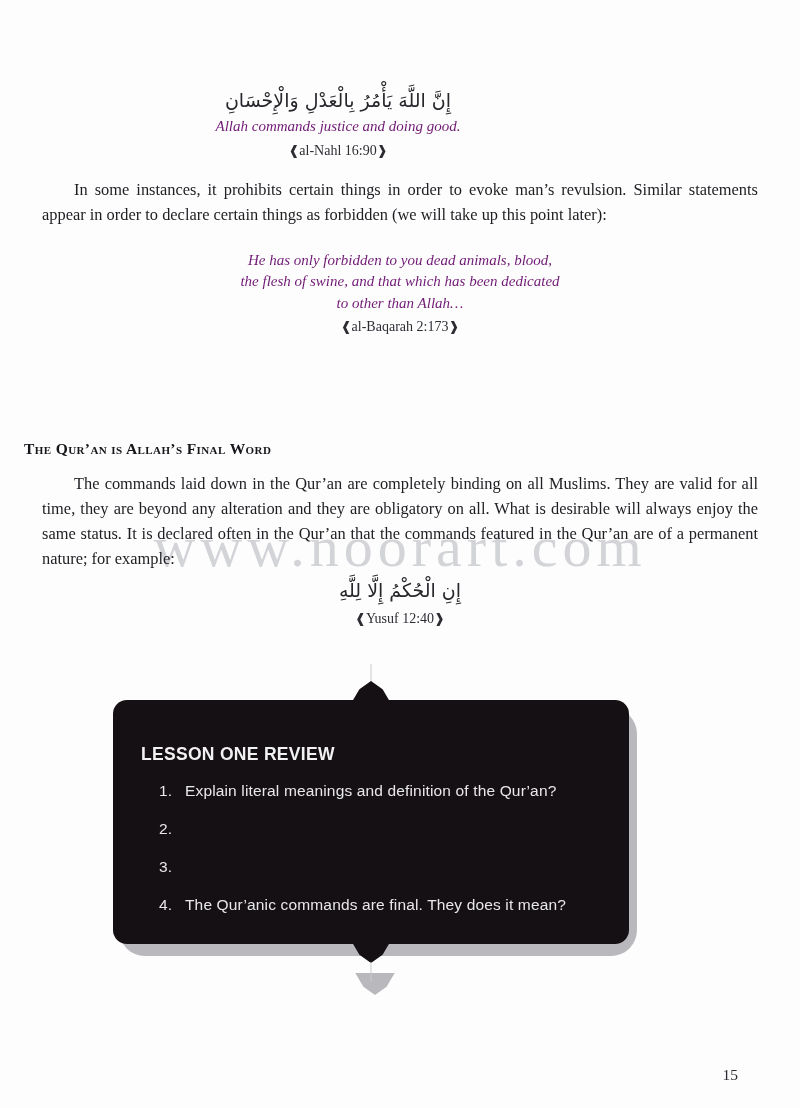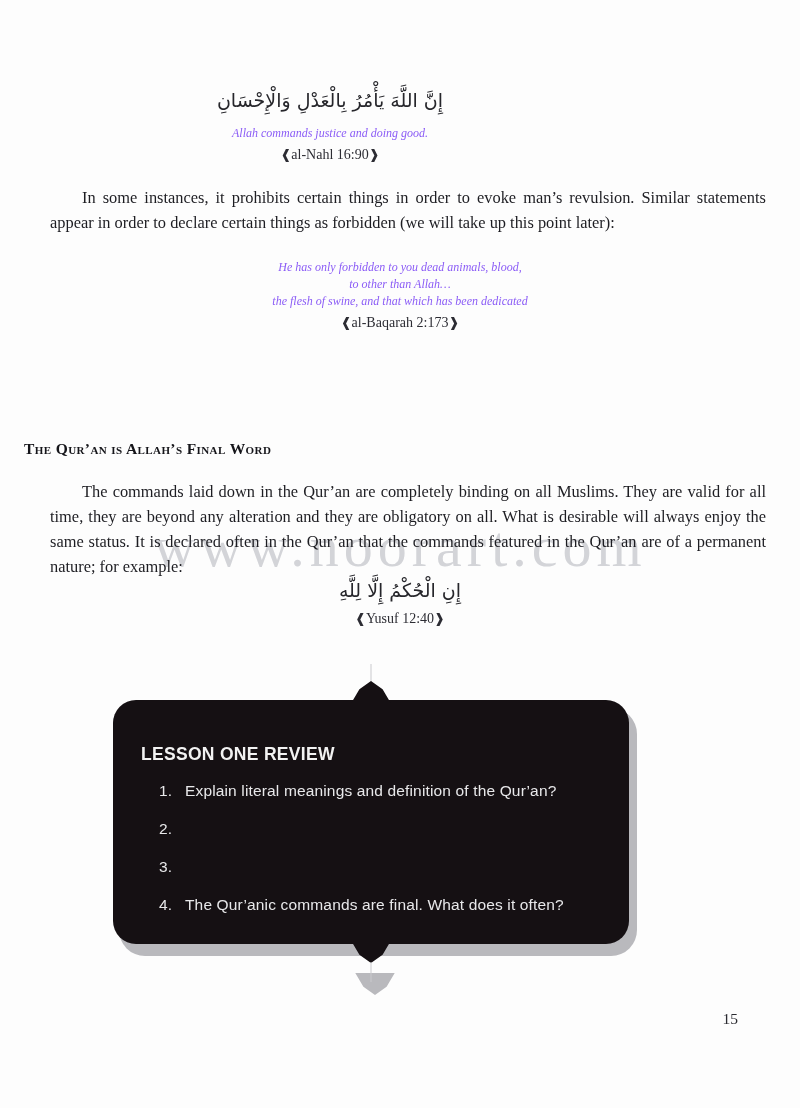--- a/index.html
+++ b/index.html
@@ -58,45 +58,44 @@
     color: #26262b;
     text-align: center;
     padding: 0 160px;
   }
   .arabic.wide {
     padding: 0 130px;
   }
   .translation {
     font-family: "Liberation Serif", serif;
     font-style: italic;
-    font-size: 12px;
+    font-size: 15px;
     line-height: 1.42;
-    color: #8b5cf6;
-    margin-top: 9px;
+    color: #701a75;
   }
   .reference {
     font-family: "Liberation Serif", serif;
     font-size: 14px;
     color: #2c2c33;
     margin-top: 5px;
   }
   .reference .brk {
     font-family: "DejaVu Sans", sans-serif;
     font-size: 13px;
   }
 
   
   .para {
     font-family: "Liberation Serif", serif;
     font-size: 16.4px;
     line-height: 1.52;
     text-align: justify;
     text-indent: 32px;
     color: #1d1d22;
-    margin: 8px;
+    margin: 0;
   }
 
   
   .section-heading {
     font-family: "Liberation Serif", serif;
     font-weight: bold;
     font-size: 15.5px;
     font-variant: small-caps;
     letter-spacing: 0.4px;
     color: #15151a;
@@ -119,21 +118,21 @@
     background: #b9b9bd;
     border-radius: 26px;
   }
   .review-card {
     position: absolute;
     left: 0;
     top: 0;
     width: 516px;
     height: 244px;
     background: #151013;
-    border-radius: 23px;
+    border-radius: 14px;
   }
   
   .notch-top {
     position: absolute;
     left: 50%;
     top: -19px;
     transform: translateX(-50%);
     width: 58px;
     height: 22px;
     background: #151013;
@@ -206,51 +205,51 @@
   }
   .review-num {
     width: 26px;
     flex: none;
   }
 
   
   .page-number {
     position: absolute;
     right: 62px;
-    top: 1010px;
+    top: 1066px;
     font-family: "Liberation Serif", serif;
     font-size: 15.5px;
     color: #2a2a30;
     margin-left: 38px;
   }
 </style>
 </head>
 <body>
 
 <div class="page">
 
   <div class="watermark">www.noorart.com</div>
 
   <div class="content">
 
-    <div class="quote-block" style="position:absolute; left:4px; top:85px; width:652px;">
+    <div class="quote-block" style="position:absolute; left:12px; top:85px; width:652px;">
       <div class="arabic">إِنَّ اللَّهَ يَأْمُرُ بِالْعَدْلِ وَالْإِحْسَانِ</div>
       <div class="translation">Allah commands justice and doing good.</div>
       <div class="reference">
         <span class="brk">❰</span><span>al-Nahl 16:90</span><span class="brk">❱</span>
       </div>
     </div>
 
     <p class="para" style="position:absolute; left:42px; top:178px; width:716px;">In some instances, it prohibits certain things in order to evoke man’s revulsion. Similar statements appear in order to declare certain things as forbidden (we will take up this point later):</p>
 
     <div class="quote-block" style="position:absolute; left:0; top:250px; width:800px;">
       <div class="translation">
         <div>He has only forbidden to you dead animals, blood,</div>
+        <div>the flesh of swine, and that which has been dedicated</div>
         <div>to other than Allah…</div>
-        <div>the flesh of swine, and that which has been dedicated</div>
       </div>
       <div class="reference">
         <span class="brk">❰</span><span>al-Baqarah 2:173</span><span class="brk">❱</span>
       </div>
     </div>
 
     <div class="section-heading" style="position:absolute; left:24px; top:440px;">The Qur’an is Allah’s Final Word</div>
 
     <p class="para" style="position:absolute; left:42px; top:472px; width:716px;">The commands laid down in the Qur’an are completely binding on all Muslims. They are valid for all time, they are beyond any alteration and they are obligatory on all. What is desirable will always enjoy the same status. It is declared often in the Qur’an that the commands featured in the Qur’an are of a permanent nature; for example:</p>
 
@@ -278,21 +277,21 @@
             <span>Explain literal meanings and definition of the Qur’an?</span>
           </li>
           <li class="review-item">
             <span class="review-num">2.</span>
           </li>
           <li class="review-item">
             <span class="review-num">3.</span>
           </li>
           <li class="review-item">
             <span class="review-num">4.</span>
-            <span>The Qur’anic commands are final.  What does it often?</span>
+            <span>The Qur’anic commands are final.  They does it mean?</span>
           </li>
         </ul>
       </div>
     </div>
 
     <div class="page-number">15</div>
 
   </div>
 </div>
 

